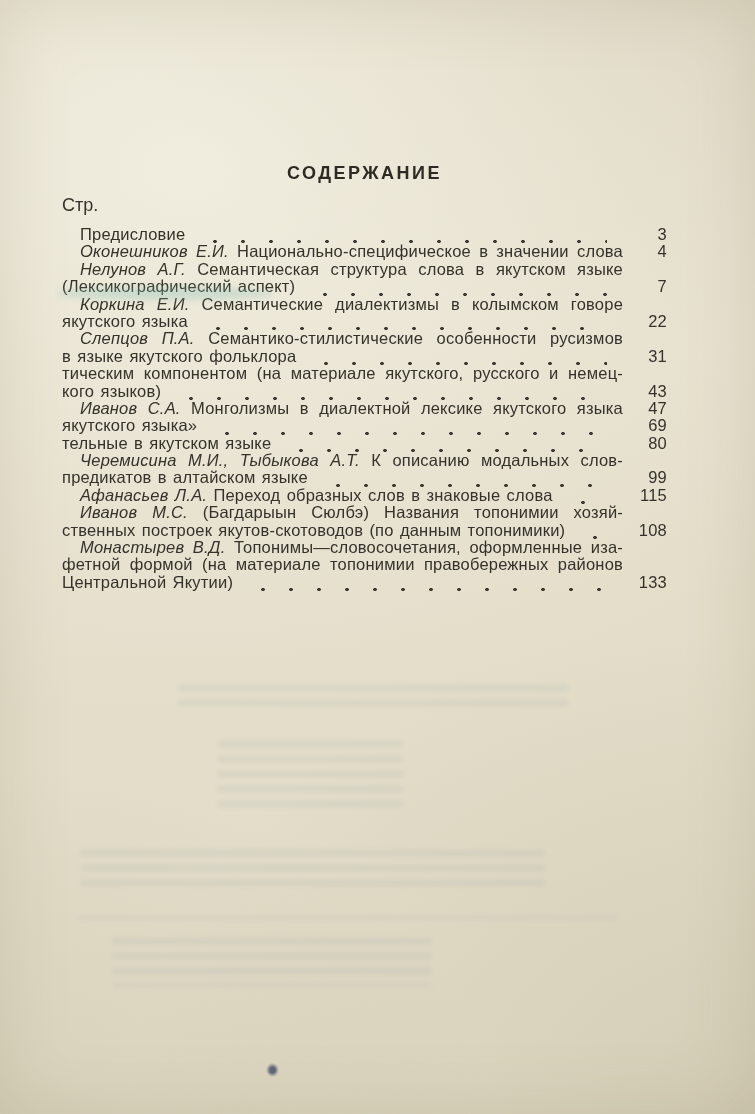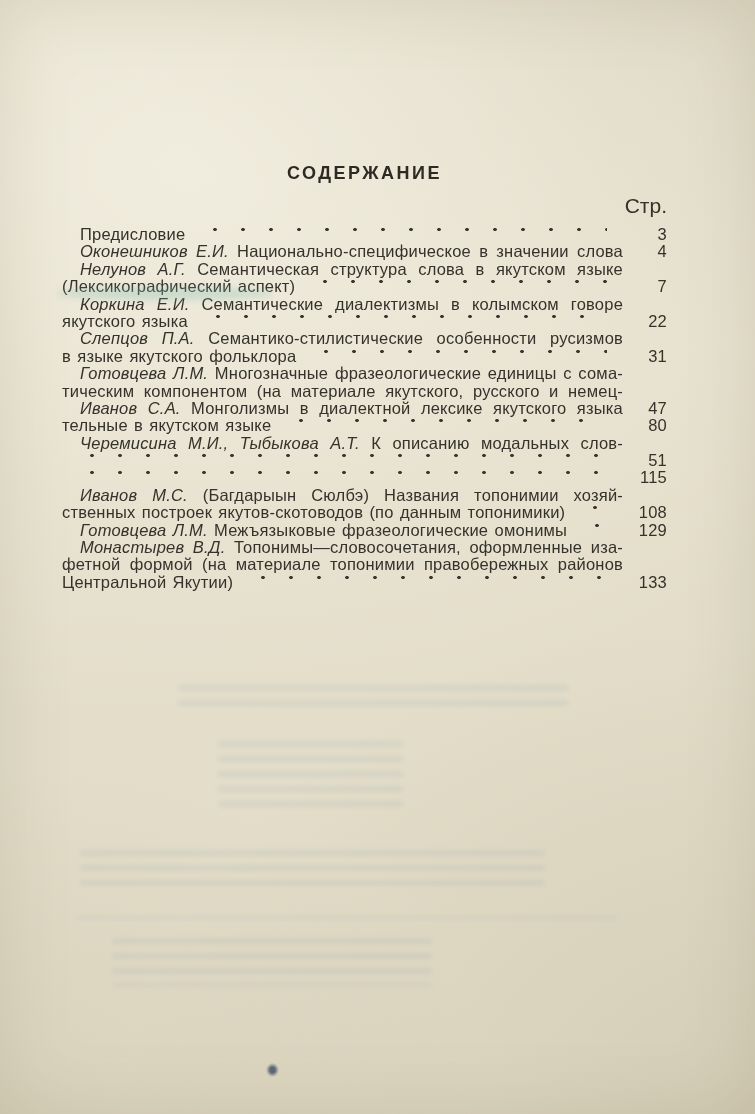--- a/index.html
+++ b/index.html
@@ -29,32 +29,32 @@
   .title {
     margin: 163px 0 0 0;
     text-align: center;
     font-size: 18px;
     font-weight: bold;
     letter-spacing: 2.5px;
     color: #2d2a24;
   }
   .str-row {
     margin-top: 13px;
-    text-align: right;
-    font-size: 21px;
+    text-align: left;
+    font-size: 18px;
     line-height: 17px;
   }
   .toc-lines {
     margin-top: 12px;
     font-size: 16.5px;
     line-height: 17.4px;
     word-spacing: 1.5px;
     letter-spacing: 0.2px;
   }
-  .line { display: flex; align-items: flex-start; height: 17.4px; }
+  .line { display: flex; align-items: flex-end; height: 17.4px; }
   .line .txt { flex: 0 0 auto; white-space: pre-wrap; }
   .line.indent .txt { padding-left: 18px; }
   .line.justify .txt {
     flex: 1 1 auto;
     text-align: justify;
     text-align-last: justify;
   }
   .author { font-style: italic; }
   .dots {
     flex: 1 1 auto;
@@ -138,67 +138,69 @@
         <div class="line indent justify">
     <span class="txt"><i class="author">Слепцов П.А.</i><span class="t"> Семантико-стилистические особенности русизмов</span></span>
 
     <span class="pnum"></span>
   </div>
         <div class="line flush">
     <span class="txt"><span class="t">в языке якутского фольклора</span></span>
     <span class="dots"></span>
     <span class="pnum">31</span>
   </div>
-        <div class="line indent justify">
-    <span class="txt"><i class="author">Готовцева Л.М.</i><span class="t"> Многозначные фразеологические единицы с сома-</span></span>
-
-    <span class="pnum"></span>
-  </div>
         <div class="line flush justify">
     <span class="txt"><span class="t">тическим компонентом (на материале якутского, русского и немец-</span></span>
 
     <span class="pnum"></span>
   </div>
+        <div class="line flush">
+    <span class="txt"><span class="t">кого языков)</span></span>
+    <span class="dots"></span>
+    <span class="pnum">43</span>
+  </div>
         <div class="line indent justify">
     <span class="txt"><i class="author">Иванов С.А.</i><span class="t"> Монголизмы в диалектной лексике якутского языка</span></span>
 
     <span class="pnum">47</span>
   </div>
         <div class="line flush">
+    <span class="txt"><span class="t">якутского языка»</span></span>
+    <span class="dots"></span>
+    <span class="pnum">69</span>
+  </div>
+        <div class="line flush">
     <span class="txt"><span class="t">тельные в якутском языке</span></span>
     <span class="dots"></span>
     <span class="pnum">80</span>
   </div>
         <div class="line indent justify">
     <span class="txt"><i class="author">Черемисина М.И., Тыбыкова А.Т.</i><span class="t"> К описанию модальных слов-</span></span>
 
     <span class="pnum"></span>
   </div>
         <div class="line flush">
-    <span class="dots"></span>
-    <span class="pnum">51</span>
+    <span class="txt"><span class="t">предикатов в алтайском языке</span></span>
+    <span class="dots"></span>
+    <span class="pnum">99</span>
   </div>
         <div class="line indent">
+    <span class="txt"><i class="author">Афанасьев Л.А.</i><span class="t"> Переход образных слов в знаковые слова</span></span>
     <span class="dots"></span>
     <span class="pnum">115</span>
   </div>
         <div class="line indent justify">
     <span class="txt"><i class="author">Иванов М.С.</i><span class="t"> (Багдарыын Сюлбэ) Названия топонимии хозяй-</span></span>
 
     <span class="pnum"></span>
   </div>
         <div class="line flush">
     <span class="txt"><span class="t">ственных построек якутов-скотоводов (по данным топонимики)</span></span>
     <span class="dots"></span>
     <span class="pnum">108</span>
-  </div>
-        <div class="line indent">
-    <span class="txt"><i class="author">Готовцева Л.М.</i><span class="t"> Межъязыковые фразеологические омонимы</span></span>
-    <span class="dots"></span>
-    <span class="pnum">129</span>
   </div>
         <div class="line indent justify">
     <span class="txt"><i class="author">Монастырев В.Д.</i><span class="t"> Топонимы—словосочетания, оформленные иза-</span></span>
 
     <span class="pnum"></span>
   </div>
         <div class="line flush justify">
     <span class="txt"><span class="t">фетной формой (на материале топонимии правобережных районов</span></span>
 
     <span class="pnum"></span>

